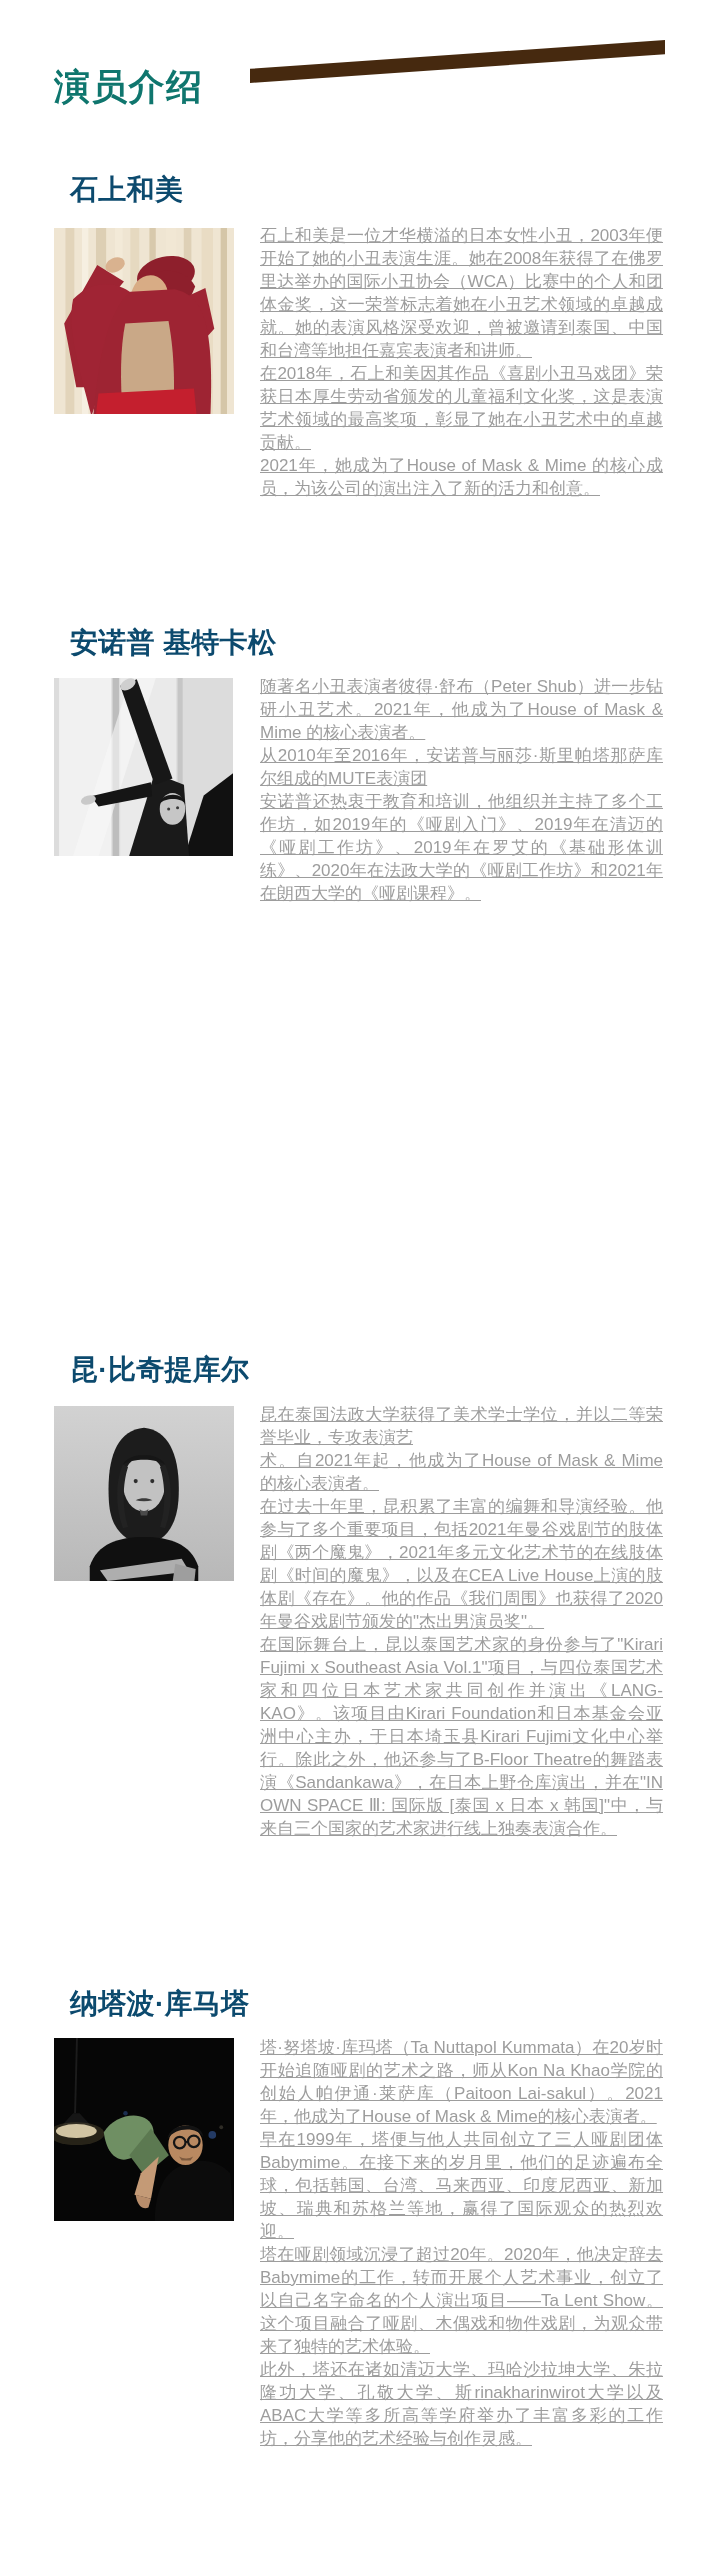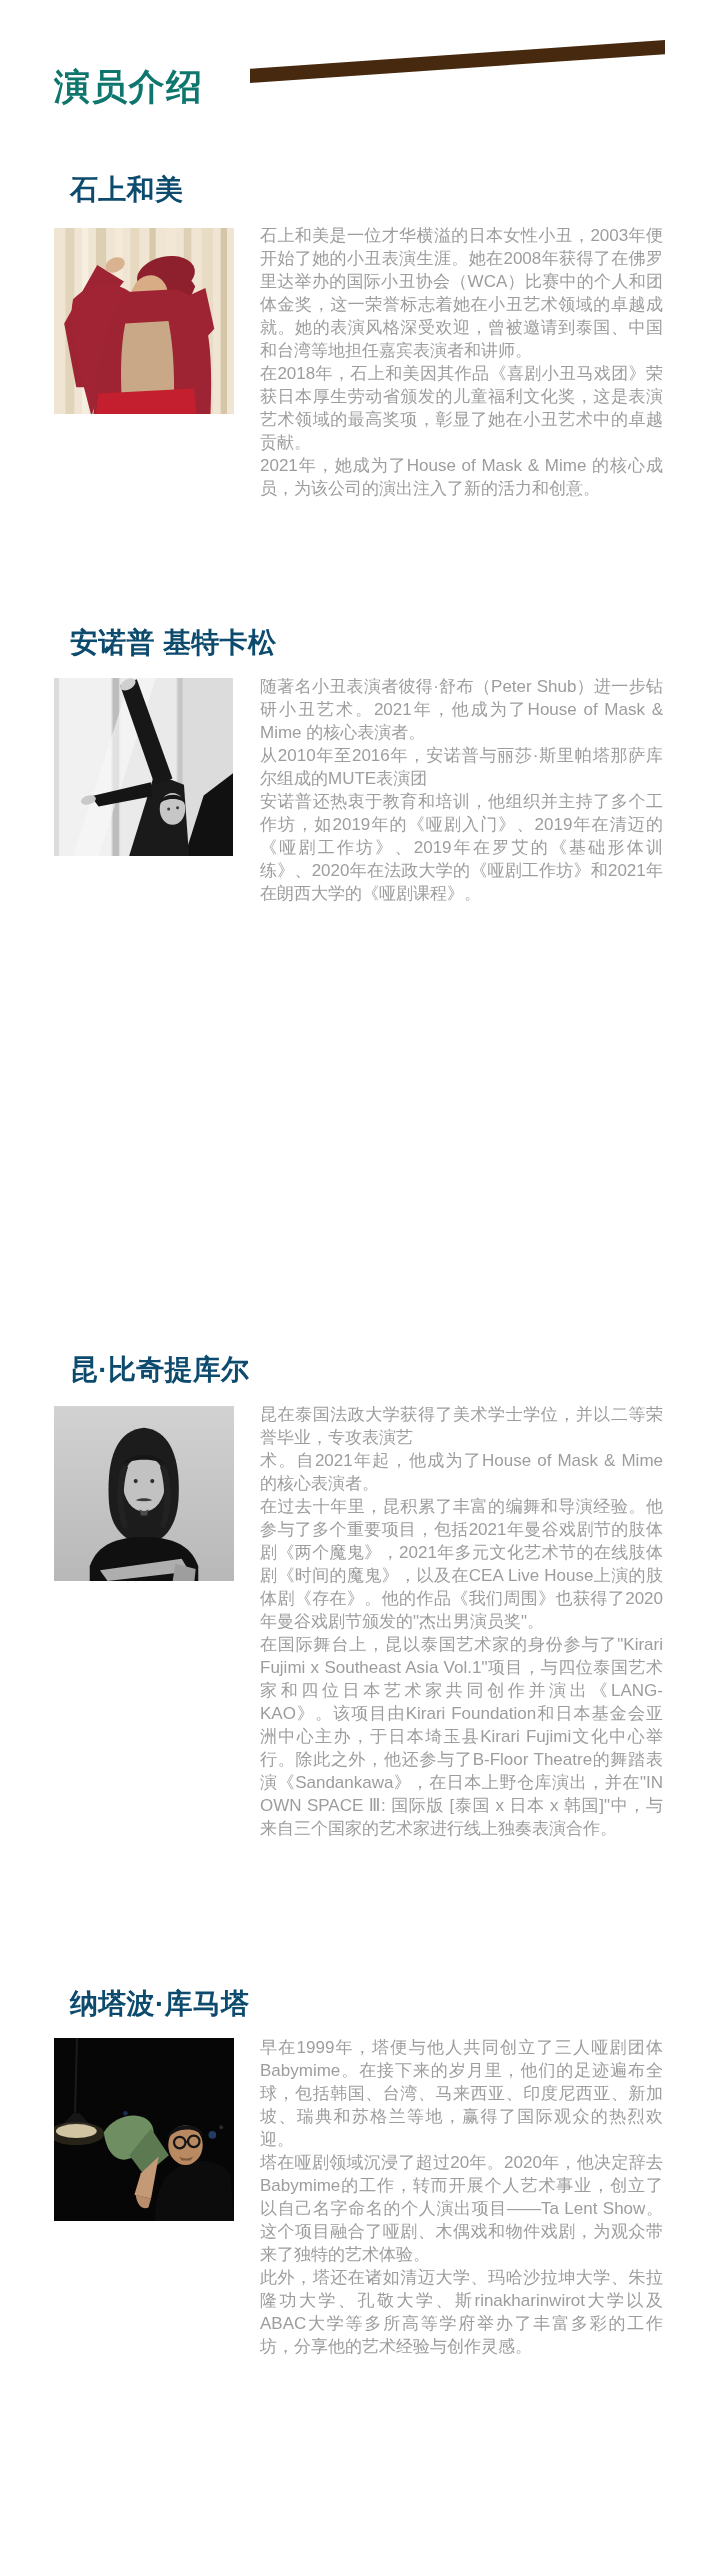--- a/index.html
+++ b/index.html
@@ -27,21 +27,21 @@
   }
   .photo{
     position:absolute;left:54px;display:block;
   }
   .photo svg{display:block;width:100%;height:100%;}
   .bio{
     position:absolute;left:260px;width:403px;
     font-size:17px;line-height:23px;color:#9d9d9d;
     text-align:justify;
   }
-  .para{margin:0;padding:0;}
+  .para{margin:0;padding:0;text-decoration:underline;}
 </style>
 </head>
 <body>
 
 <div class="page">
 
   <h1 class="title">演员介绍</h1>
   <div class="slant-bar"></div>
 
   <h2 class="sec-heading" style="top:159px">石上和美</h2>
@@ -154,19 +154,20 @@
       <path d="M158,287 L282,287 L276,212 C250,186 220,190 196,202 C174,212 158,240 158,287 Z" fill="#0c0c0c"></path>
       <ellipse cx="206" cy="168" rx="27" ry="31" fill="#b98961"></ellipse>
       <path d="M178,158 C180,132 232,128 234,156 C224,138 190,140 178,158 Z" fill="#131313"></path>
       <circle cx="197" cy="164" r="9" fill="none" stroke="#151515" stroke-width="3.5"></circle>
       <circle cx="219" cy="162" r="9" fill="none" stroke="#151515" stroke-width="3.5"></circle>
       <line x1="206" y1="163" x2="211" y2="163" stroke="#151515" stroke-width="3"></line>
       <path d="M196,186 C202,190 212,190 218,186 L214,192 L200,192 Z" fill="#7d5a3e"></path>
     </svg>
   </figure>
   <div class="bio" style="top:2036px">
+      <p class="para">塔·努塔坡·库玛塔（Ta Nuttapol Kummata）在20岁时开始追随哑剧的艺术之路，师从Kon Na Khao学院的创始人帕伊通·莱萨库（Paitoon Lai-sakul）。2021年，他成为了House of Mask &amp; Mime的核心表演者。</p>
       <p class="para">早在1999年，塔便与他人共同创立了三人哑剧团体Babymime。在接下来的岁月里，他们的足迹遍布全球，包括韩国、台湾、马来西亚、印度尼西亚、新加坡、瑞典和苏格兰等地，赢得了国际观众的热烈欢迎。</p>
       <p class="para">塔在哑剧领域沉浸了超过20年。2020年，他决定辞去Babymime的工作，转而开展个人艺术事业，创立了以自己名字命名的个人演出项目——Ta Lent Show。这个项目融合了哑剧、木偶戏和物件戏剧，为观众带来了独特的艺术体验。</p>
       <p class="para">此外，塔还在诸如清迈大学、玛哈沙拉坤大学、朱拉隆功大学、孔敬大学、斯rinakharinwirot大学以及ABAC大学等多所高等学府举办了丰富多彩的工作坊，分享他的艺术经验与创作灵感。</p>
     </div>
 
 </div>
 
 
 </body></html>

